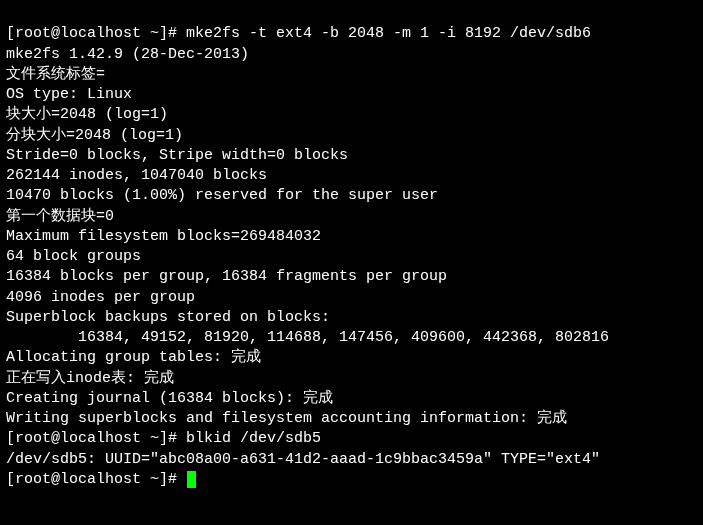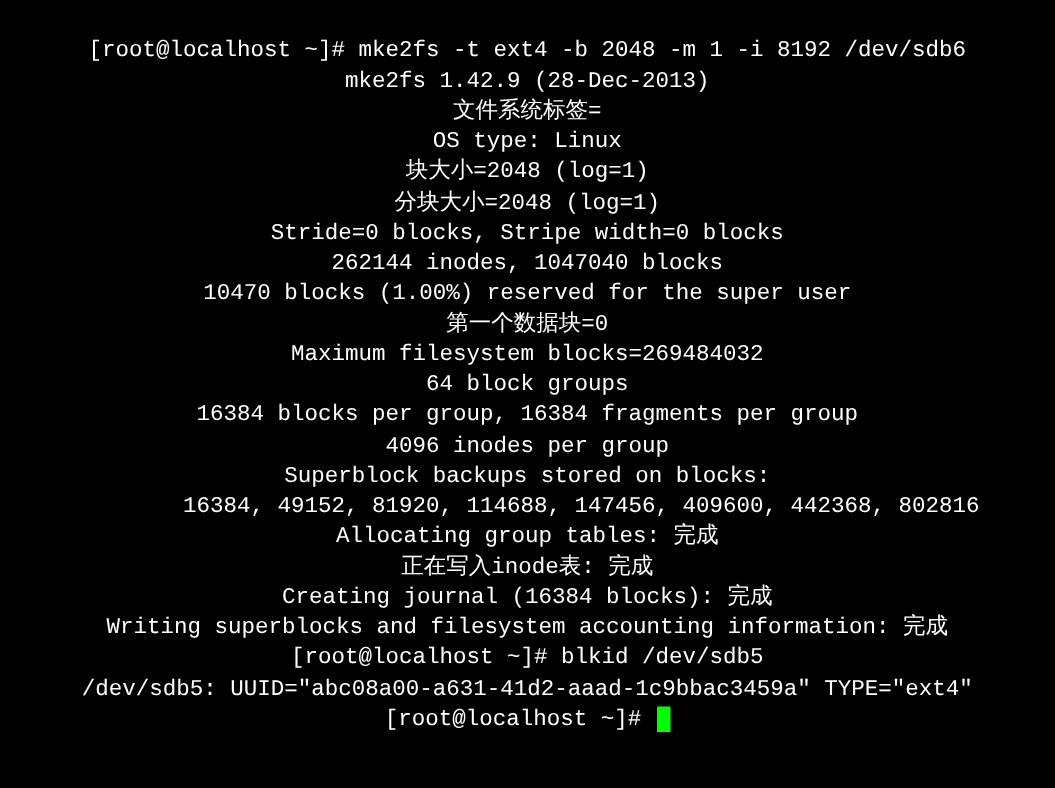--- a/index.html
+++ b/index.html
@@ -10,21 +10,20 @@
     font-family: "Courier New", Courier, monospace;
     font-size: 15px;
     line-height: 1.35;
     width: 703px;
     height: 525px;
     overflow: hidden;
   }
   .terminal {
     padding: 4px 6px;
     white-space: pre;
-    text-align: center;
   }
   .line { display: block; }
   .cursor {
     display: inline-block;
     width: 9px;
     height: 17px;
     background: #00ff00;
     vertical-align: text-bottom;
     margin-left: 1px;
   }

